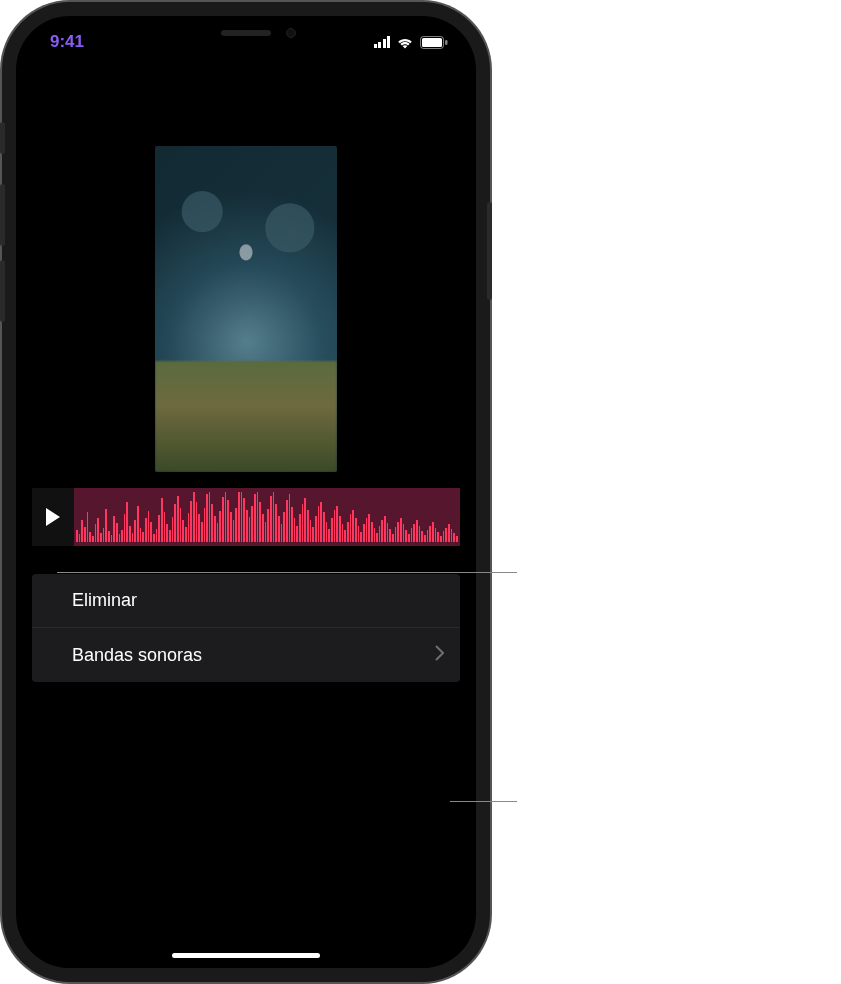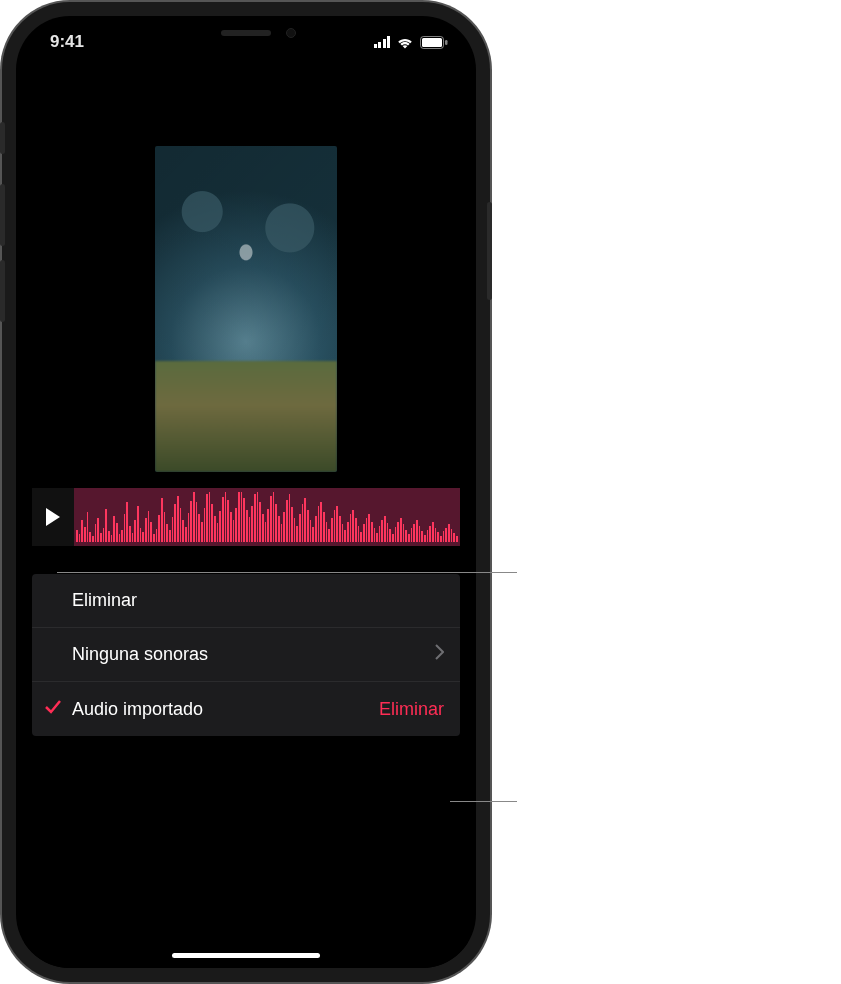--- a/index.html
+++ b/index.html
@@ -64,21 +64,21 @@
   
   .status-bar {
     position: absolute;
     top: 0;
     left: 0; right: 0;
     height: 46px;
     display: flex;
     justify-content: space-between;
     align-items: center;
     padding: 6px 28px 0 34px;
-    color: #e5e5e5;
+    color: #8b5cf6;
     font-size: 17px;
     font-weight: 600;
     z-index: 5;
   }
   .status-right { display: flex; gap: 6px; align-items: center; }
   .sig-bars { display: flex; align-items: flex-end; gap: 1.5px; height: 12px;}
   .sig-bars span { width: 3px; background: #fff; display:block;}
   .sig-bars span:nth-child(1){height:4px}
   .sig-bars span:nth-child(2){height:6px}
   .sig-bars span:nth-child(3){height:9px}
@@ -411,38 +411,29 @@
           </div>
       </div>
 
       <div class="option-list">
 
         <div class="row">
           <span>Eliminar</span>
         </div>
 
         <div class="row">
-          <span>Ninguna sonoras</span>
+          <span>Bandas sonoras</span>
           <span class="chev">
             <svg width="9" height="16" viewBox="0 0 9 16">
                 <path d="M1 1 L8 8 L1 15" fill="none" stroke="#6e6e72" stroke-width="2"></path>
               </svg>
           </span>
         </div>
 
 
-        <div class="row">
-          <span class="check">
-            <svg width="18" height="16" viewBox="0 0 18 16">
-                <path d="M2 8 L7 13 L16 2" fill="none" stroke="#ff2d55" stroke-width="2.5"></path>
-              </svg>
-          </span>
-          <span>Audio importado</span>
-          <span class="delete">Eliminar</span>
-        </div>
 
       </div>
 
     </div>
 
     <div class="home-ind"></div>
   </div>
 </div>
 
 <div class="callout-line" style="left:57px; top:572px; width:460px;"></div>

